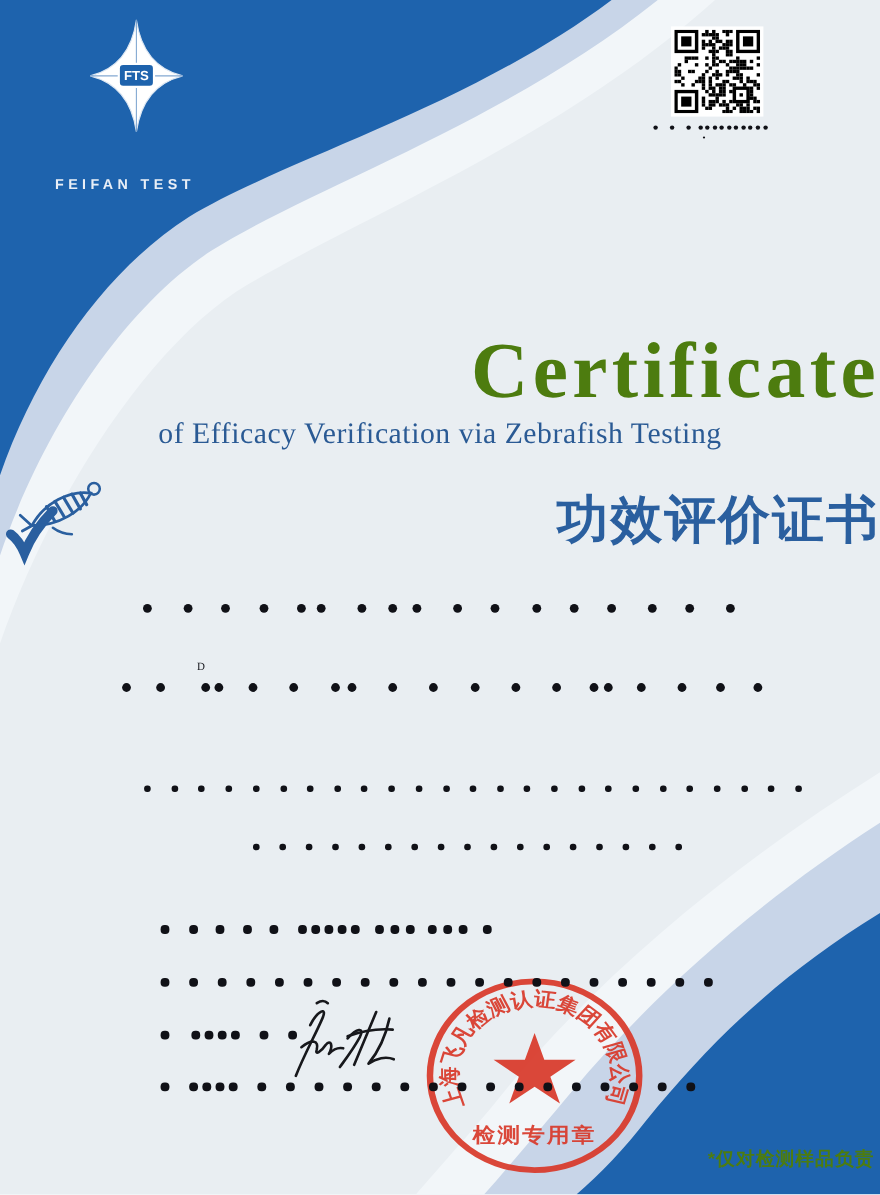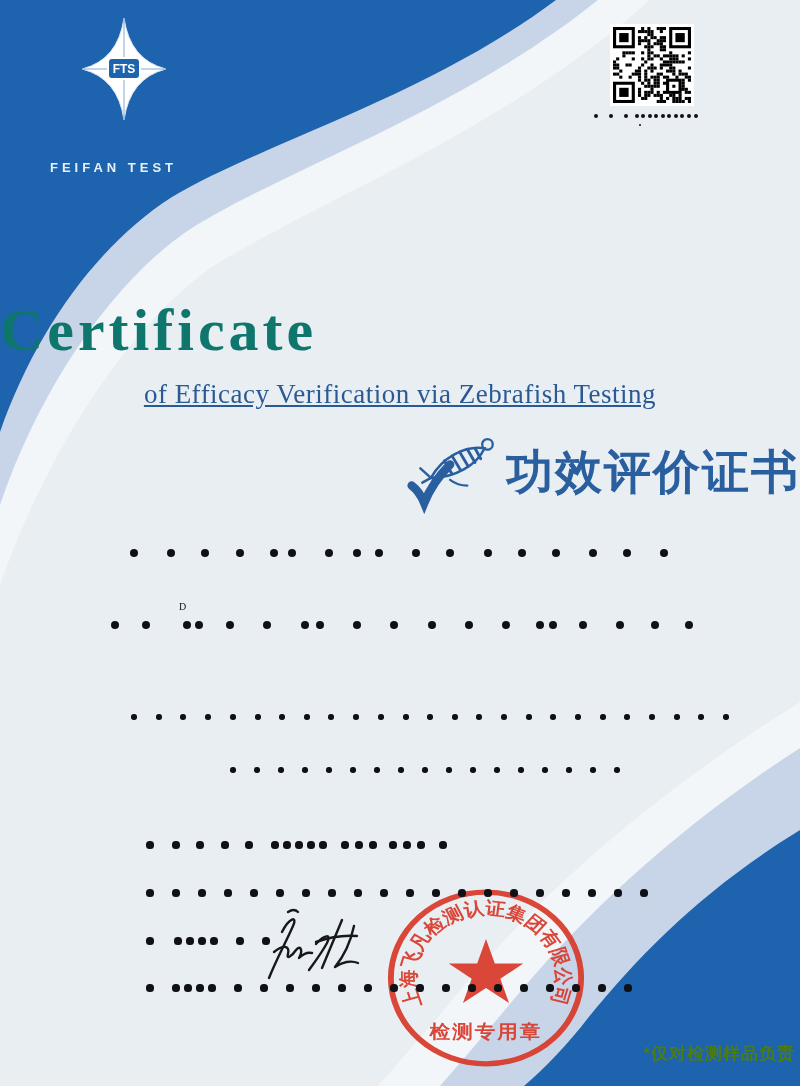--- a/index.html
+++ b/index.html
@@ -19,27 +19,27 @@
   .logo-name-zh{position:absolute;left:8px;top:112px;width:140px;color:#ffffff;
     font-size:27px;letter-spacing:5px;font-weight:600;white-space:nowrap;}
   .logo-name-en{position:absolute;left:10px;top:146px;color:#e9eff7;
     font-size:13px;letter-spacing:4px;font-weight:600;white-space:nowrap;}
 
   
   .qr{position:absolute;left:610px;top:24px;width:84px;height:82px;background:#ffffff;
       z-index:2;padding:3px;box-sizing:border-box;}
 
   
-  .title-en{position:absolute;left:0;right:0;top:296px;text-align:left;z-index:2;
-    font-family:"Liberation Serif", serif;font-weight:bold;font-size:60px;
-    letter-spacing:4px;color:#0f766e;}
+  .title-en{position:absolute;left:0;right:0;top:296px;text-align:right;z-index:2;
+    font-family:"Liberation Serif", serif;font-weight:bold;font-size:72px;
+    letter-spacing:4px;color:#4d7c0f;}
   .subtitle-en{position:absolute;left:0;right:0;top:379px;text-align:center;z-index:2;
-    font-family:"Liberation Serif", serif;font-size:27px;color:#2a5a94;letter-spacing:0.5px;text-decoration:underline;}
+    font-family:"Liberation Serif", serif;font-size:27px;color:#2a5a94;letter-spacing:0.5px;}
   .title-zh-row{position:absolute;left:4px;right:0;top:432px;height:80px;z-index:2;
-    display:flex;align-items:center;justify-content:flex-end;}
+    display:flex;align-items:center;justify-content:space-between;}
   .title-zh{font-size:47px;font-weight:bold;color:#2a5f9f;letter-spacing:2px;
     margin-left:6px;white-space:nowrap;}
   .fish{width:92px;height:78px;margin-right:2px;position:relative;top:4px;}
 
   
   #redactions{position:absolute;left:0;top:0;width:800px;height:1086px;z-index:6;pointer-events:none;}
   .dot{position:absolute;border-radius:50%;background:#101117;}
   .stray-glyph{position:absolute;left:179px;top:601px;font-size:10px;color:#101117;
     font-family:"Liberation Serif", serif;z-index:6;}
 

